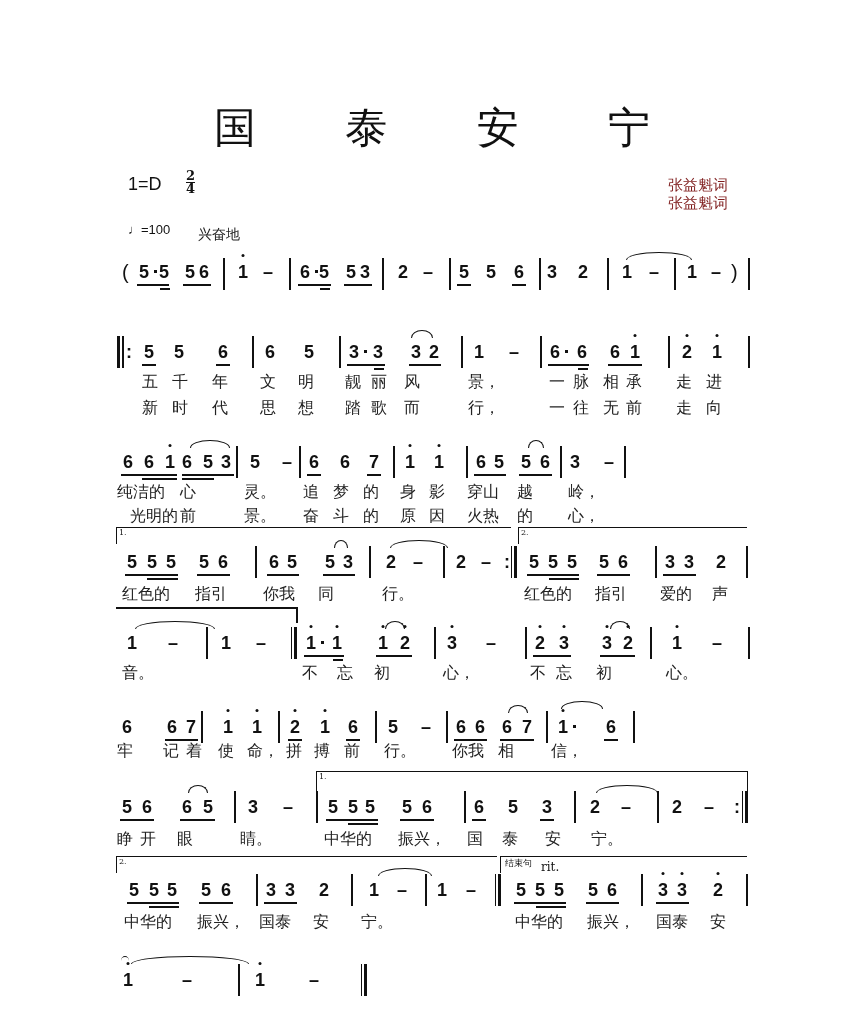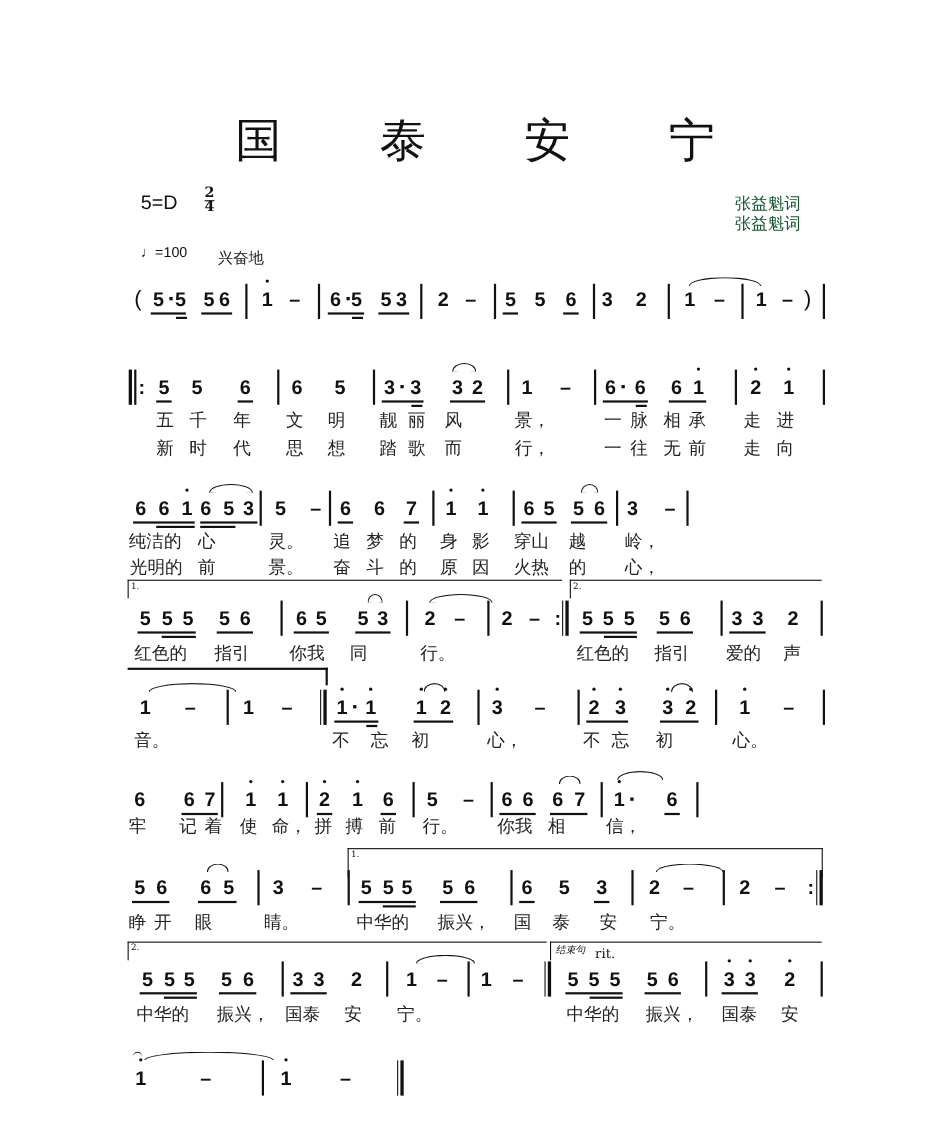--- a/index.html
+++ b/index.html
@@ -1,21 +1,21 @@
 <!DOCTYPE html>
 <html><head>
 <meta charset="utf-8">
 <style>
   html, body { margin: 0; padding: 0; background: #ffffff; }
   body { width: 864px; height: 1024px; position: relative; overflow: hidden; color: #111; font-family: "Liberation Sans", "DejaVu Sans", sans-serif; }
   .title { position: absolute; top: 100px; left: 0; width: 864px; text-align: center; font-family: "DejaVu Sans", sans-serif; font-size: 42px; letter-spacing: 38px; padding-left: 38px; box-sizing: border-box; }
   .key { position: absolute; top: 174px; left: 128px; font-size: 18px; }
   .meter { position: absolute; top: 170px; left: 186px; font-family: "DejaVu Serif", serif; font-weight: bold; font-size: 13px; line-height: 12px; text-align: center; }
   .meter .num { border-bottom: 1.5px solid #111; display: block; }
-  .credits { position: absolute; top: 176px; left: 668px; font-family: "DejaVu Serif", serif; font-size: 15px; line-height: 18px; color: #14532d; }
+  .credits { position: absolute; top: 176px; left: 668px; font-family: "DejaVu Serif", serif; font-size: 15px; line-height: 18px; color: #7f1d1d; }
   .tempo { position: absolute; top: 222px; left: 128px; font-size: 13px; }
   .expr { position: absolute; top: 226px; left: 198px; font-family: "DejaVu Serif", serif; font-size: 14px; color: #222; }
 
   .row { position: absolute; left: 0; width: 864px; height: 60px; }
   .note { position: absolute; font-weight: bold; font-size: 18px; line-height: 20px; width: 14px; text-align: center; }
   .note .hd { position: absolute; left: 50%; top: -8px; width: 3px; height: 3px; background: #111; border-radius: 50%; transform: translateX(-50%); }
   .note .aug { position: absolute; right: -6px; top: 8px; width: 3px; height: 3px; background: #111; }
   .dash { position: absolute; font-weight: bold; font-size: 18px; line-height: 20px; }
   .paren { position: absolute; font-size: 20px; line-height: 20px; }
   .bar { position: absolute; width: 1.5px; height: 32px; background: #111; }
@@ -26,28 +26,28 @@
   .colon { position: absolute; font-weight: bold; font-size: 18px; line-height: 20px; }
   .ul { position: absolute; height: 1.5px; background: #111; }
   .tie { position: absolute; border-top: 1.5px solid #111; border-radius: 50% 50% 0 0 / 100% 100% 0 0; height: 8px; box-sizing: border-box; border-left: 1.5px solid #111; border-right: 1.5px solid #111; border-bottom: none; }
   .lyric { position: absolute; font-family: "DejaVu Serif", serif; font-size: 16px; line-height: 20px; color: #222; white-space: pre; }
   .volta { position: absolute; border-top: 1.5px solid #111; border-left: 1.5px solid #111; height: 16px; }
   .volta.closed { border-right: 1.5px solid #111; }
   .volta .vl { position: absolute; top: 0; left: 2px; font-family: "DejaVu Serif", serif; font-size: 8px; }
   .voltaline { position: absolute; height: 1.5px; background: #111; }
   .voltaend { position: absolute; width: 1.5px; background: #111; }
   .small { position: absolute; font-family: "DejaVu Serif", serif; font-size: 12px; }
-  .tiny { position: absolute; font-family: "DejaVu Serif", serif; font-size: 9px; font-style: italic; }
+  .tiny { position: absolute; font-family: "DejaVu Serif", serif; font-size: 9px; }
   .fermata { position: absolute; width: 8px; height: 4px; border-top: 1.5px solid #111; border-radius: 50% 50% 0 0 / 100% 100% 0 0; }
 </style>
 </head>
 <body>
 
 <div class="title">国 泰 安 宁</div>
-<div class="key">5=D</div>
+<div class="key">1=D</div>
 <div class="meter">
   <span class="num">2</span>
   <span>4</span>
 </div>
 <div class="credits">
   <div>张益魁词</div>
   <div>张益魁词</div>
 </div>
 <div class="tempo">♩=100</div>
 <div class="expr">兴奋地</div>
@@ -222,21 +222,21 @@
   <span class="lyric" style="left:244px;top:30px">灵。</span>
   <span class="lyric" style="left:303px;top:30px">追</span>
   <span class="lyric" style="left:333px;top:30px">梦</span>
   <span class="lyric" style="left:363px;top:30px">的</span>
   <span class="lyric" style="left:400px;top:30px">身</span>
   <span class="lyric" style="left:429px;top:30px">影</span>
   <span class="lyric" style="left:467px;top:30px">穿山</span>
   <span class="lyric" style="left:517px;top:30px">越</span>
   <span class="lyric" style="left:568px;top:30px">岭，</span>
 
-  <span class="lyric" style="left:118px;top:54px">光明的</span>
+  <span class="lyric" style="left:130px;top:54px">光明的</span>
   <span class="lyric" style="left:180px;top:54px">前</span>
   <span class="lyric" style="left:244px;top:54px">景。</span>
   <span class="lyric" style="left:303px;top:54px">奋</span>
   <span class="lyric" style="left:333px;top:54px">斗</span>
   <span class="lyric" style="left:363px;top:54px">的</span>
   <span class="lyric" style="left:400px;top:54px">原</span>
   <span class="lyric" style="left:429px;top:54px">因</span>
   <span class="lyric" style="left:467px;top:54px">火热</span>
   <span class="lyric" style="left:517px;top:54px">的</span>
   <span class="lyric" style="left:568px;top:54px">心，</span>

